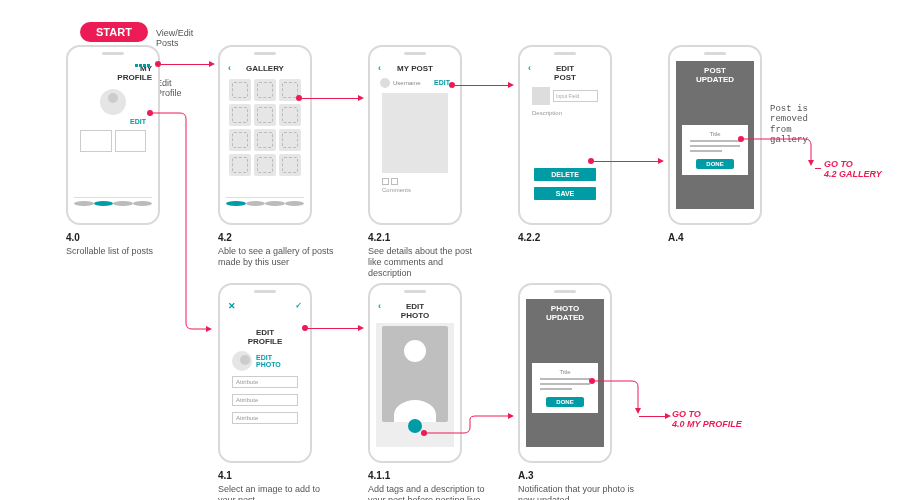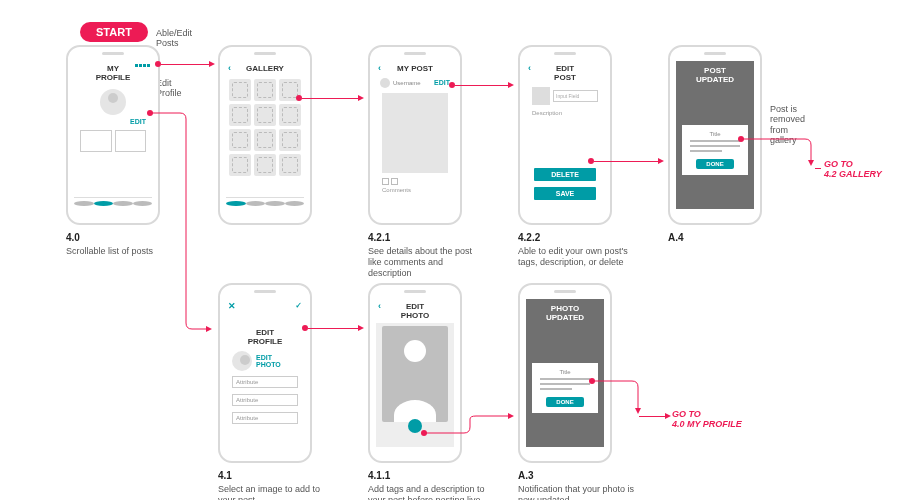--- a/index.html
+++ b/index.html
@@ -51,37 +51,37 @@
   svg.connector { position:absolute; overflow:visible; pointer-events:none; }
   .small-icon{position:absolute;right:2px;top:3px;display:flex;gap:1px;}
   .small-icon i{width:3px;height:3px;background:#009ca6;display:block;}
 </style>
 </head>
 <body>
 <div class="canvas">
 
 <div class="badge" style="left:80px;top:22px;">START</div>
 
-<div class="sidelabel" style="left:156px;top:28px;white-space:pre-line;">Able/Edit
+<div class="sidelabel" style="left:156px;top:28px;white-space:pre-line;">View/Edit
 Posts</div>
 <div class="sidelabel" style="left:156px;top:78px;white-space:pre-line;">Edit
 Profile</div>
-<div class="sidelabel" style="left:770px;top:104px;white-space:pre-line;">Post is
+<div class="sidelabel" style="left:770px;top:104px;white-space:pre-line;font-family:Liberation Mono, monospace;">Post is
 removed
 from
 gallery</div>
 
 <div class="goto" style="left:824px;top:160px;white-space:pre-line;">GO TO
 4.2 GALLERY</div>
 <div class="goto" style="left:672px;top:410px;white-space:pre-line;">GO TO
 4.0 MY PROFILE</div>
 
 <div class="phone" style="left:66px;top:45px;">
   <div class="phone-inner">
-    <div class="scr-header" style="white-space:pre-line;">MY
+    <div class="scr-header" style="white-space:pre-line;text-align:right;">MY
 PROFILE</div>
     <div class="small-icon">
           <i></i>
           <i></i>
           <i></i>
           <i></i>
         </div>
     <div class="avatar-circ"></div>
     <div style="text-align:right;padding:0 6px;"><span class="editlink">EDIT</span></div>
     <div style="display:flex;gap:3px;padding:4px 6px;">
@@ -225,22 +225,23 @@
       <div class="card">
         <div class="card-title">Title</div>
         <div class="card-lines"></div><div class="card-lines"></div><div class="card-lines" style="width:60%;margin-left:2px;"></div>
         <span class="done-btn">DONE</span>
       </div>
     </div>
   </div>
 </div>
 
 <div class="caplabel" style="left:66px;top:232px;"><span class="num">4.0</span><span>Scrollable list of posts</span></div>
+<div class="caplabel" style="left:218px;top:232px;"><span class="num">4.2</span><span>Able to see a gallery of posts made by this user</span></div>
 <div class="caplabel" style="left:368px;top:232px;"><span class="num">4.2.1</span><span>See details about the post like comments and description</span></div>
-<div class="caplabel" style="left:518px;top:232px;"><span class="num">4.2.2</span><span>Able to edit your own post's tags, description, or delete</span></div>
+<div class="caplabel" style="left:518px;top:232px;"><span class="num">4.2.2</span></div>
 <div class="caplabel" style="left:668px;top:232px;width:140px;"><span class="num">A.4</span></div>
 <div class="caplabel" style="left:218px;top:470px;"><span class="num">4.1</span><span>Select an image to add to your post</span></div>
 <div class="caplabel" style="left:368px;top:470px;"><span class="num">4.1.1</span><span>Add tags and a description to your post before posting live</span></div>
 <div class="caplabel" style="left:518px;top:470px;"><span class="num">A.3</span><span>Notification that your photo is now updated</span></div>
 
 <div class="dot" style="left:155px;top:61px;"></div>
 <div class="arrow-line" style="left:161px;top:64px;width:50px;"></div>
 <div class="arrow-head" style="left:209px;top:61px;"></div>
 
 <div class="dot" style="left:296px;top:95px;"></div>

